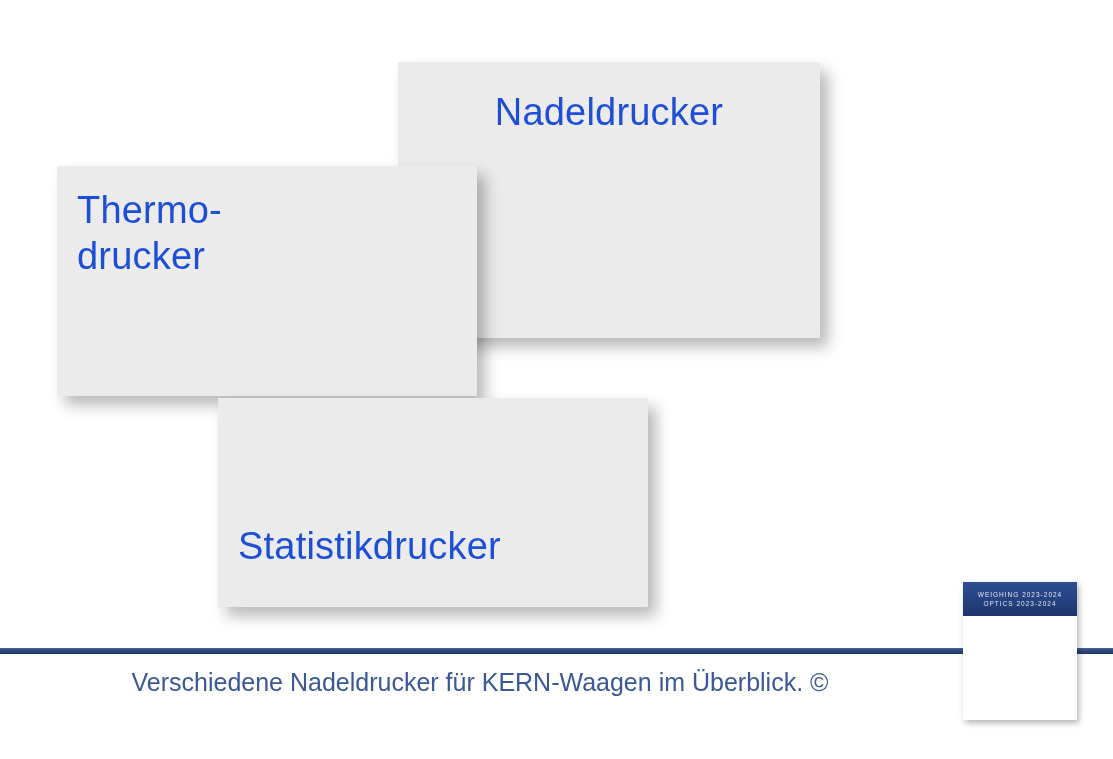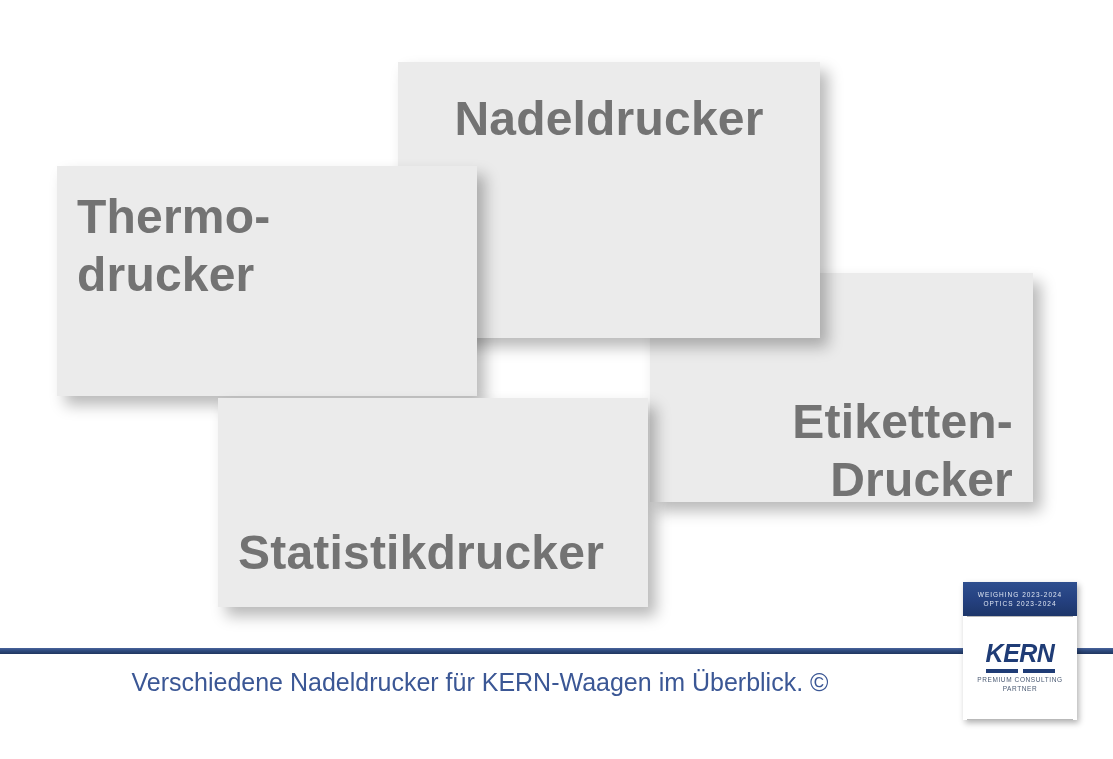--- a/index.html
+++ b/index.html
@@ -19,23 +19,23 @@
   }
 
   
   .card {
     position: absolute;
     background: #ebebeb;
     box-shadow: 8px 9px 14px rgba(0,0,0,0.28);
   }
   .card .card-label {
     position: absolute;
-    color: #737373;
-    font-size: 48px;
-    font-weight: 700;
+    color: #1d4ed8;
+    font-size: 38px;
+    font-weight: 400;
     line-height: 1.20;
     letter-spacing: 0.2px;
     white-space: pre-line;
   }
 
   #card-nadel      { left: 398px; top: 62px;  width: 422px; height: 276px; z-index: 3; }
   #card-nadel .card-label   { left: 0; top: 28px; width: 422px; text-align: center; }
 
   #card-thermo     { left: 57px;  top: 166px; width: 420px; height: 230px; z-index: 4; }
   #card-thermo .card-label  { left: 20px; top: 22px; width: 380px; text-align: left; }
@@ -188,43 +188,30 @@
 
   <div class="card" id="card-nadel">
     <div class="card-label">Nadeldrucker</div>
   </div>
 
   <div class="card" id="card-thermo">
     <div class="card-label">Thermo-
 drucker</div>
   </div>
 
-  <div class="card" id="card-etiketten">
-    <div class="card-label">Etiketten-
-Drucker</div>
-  </div>
 
   <div class="card" id="card-statistik">
     <div class="card-label">Statistikdrucker</div>
   </div>
 
 
   <div id="divider"></div>
 
   <div id="caption">Verschiedene Nadeldrucker für KERN-Waagen im Überblick. ©</div>
 
   <div id="kern-logo">
     <div class="logo-top">
       <span class="award-line">WEIGHING  2023-2024</span>
       <span class="award-line">OPTICS  2023-2024</span>
     </div>
-    <div class="logo-mid">
-      <span class="kern-word">KERN</span>
-      <span class="kern-bars">
-          <i></i>
-          <i></i>
-        </span>
-      <span class="kern-sub">PREMIUM CONSULTING
-PARTNER</span>
-    </div>
   </div>
 
 </div>
 
 </body></html>

